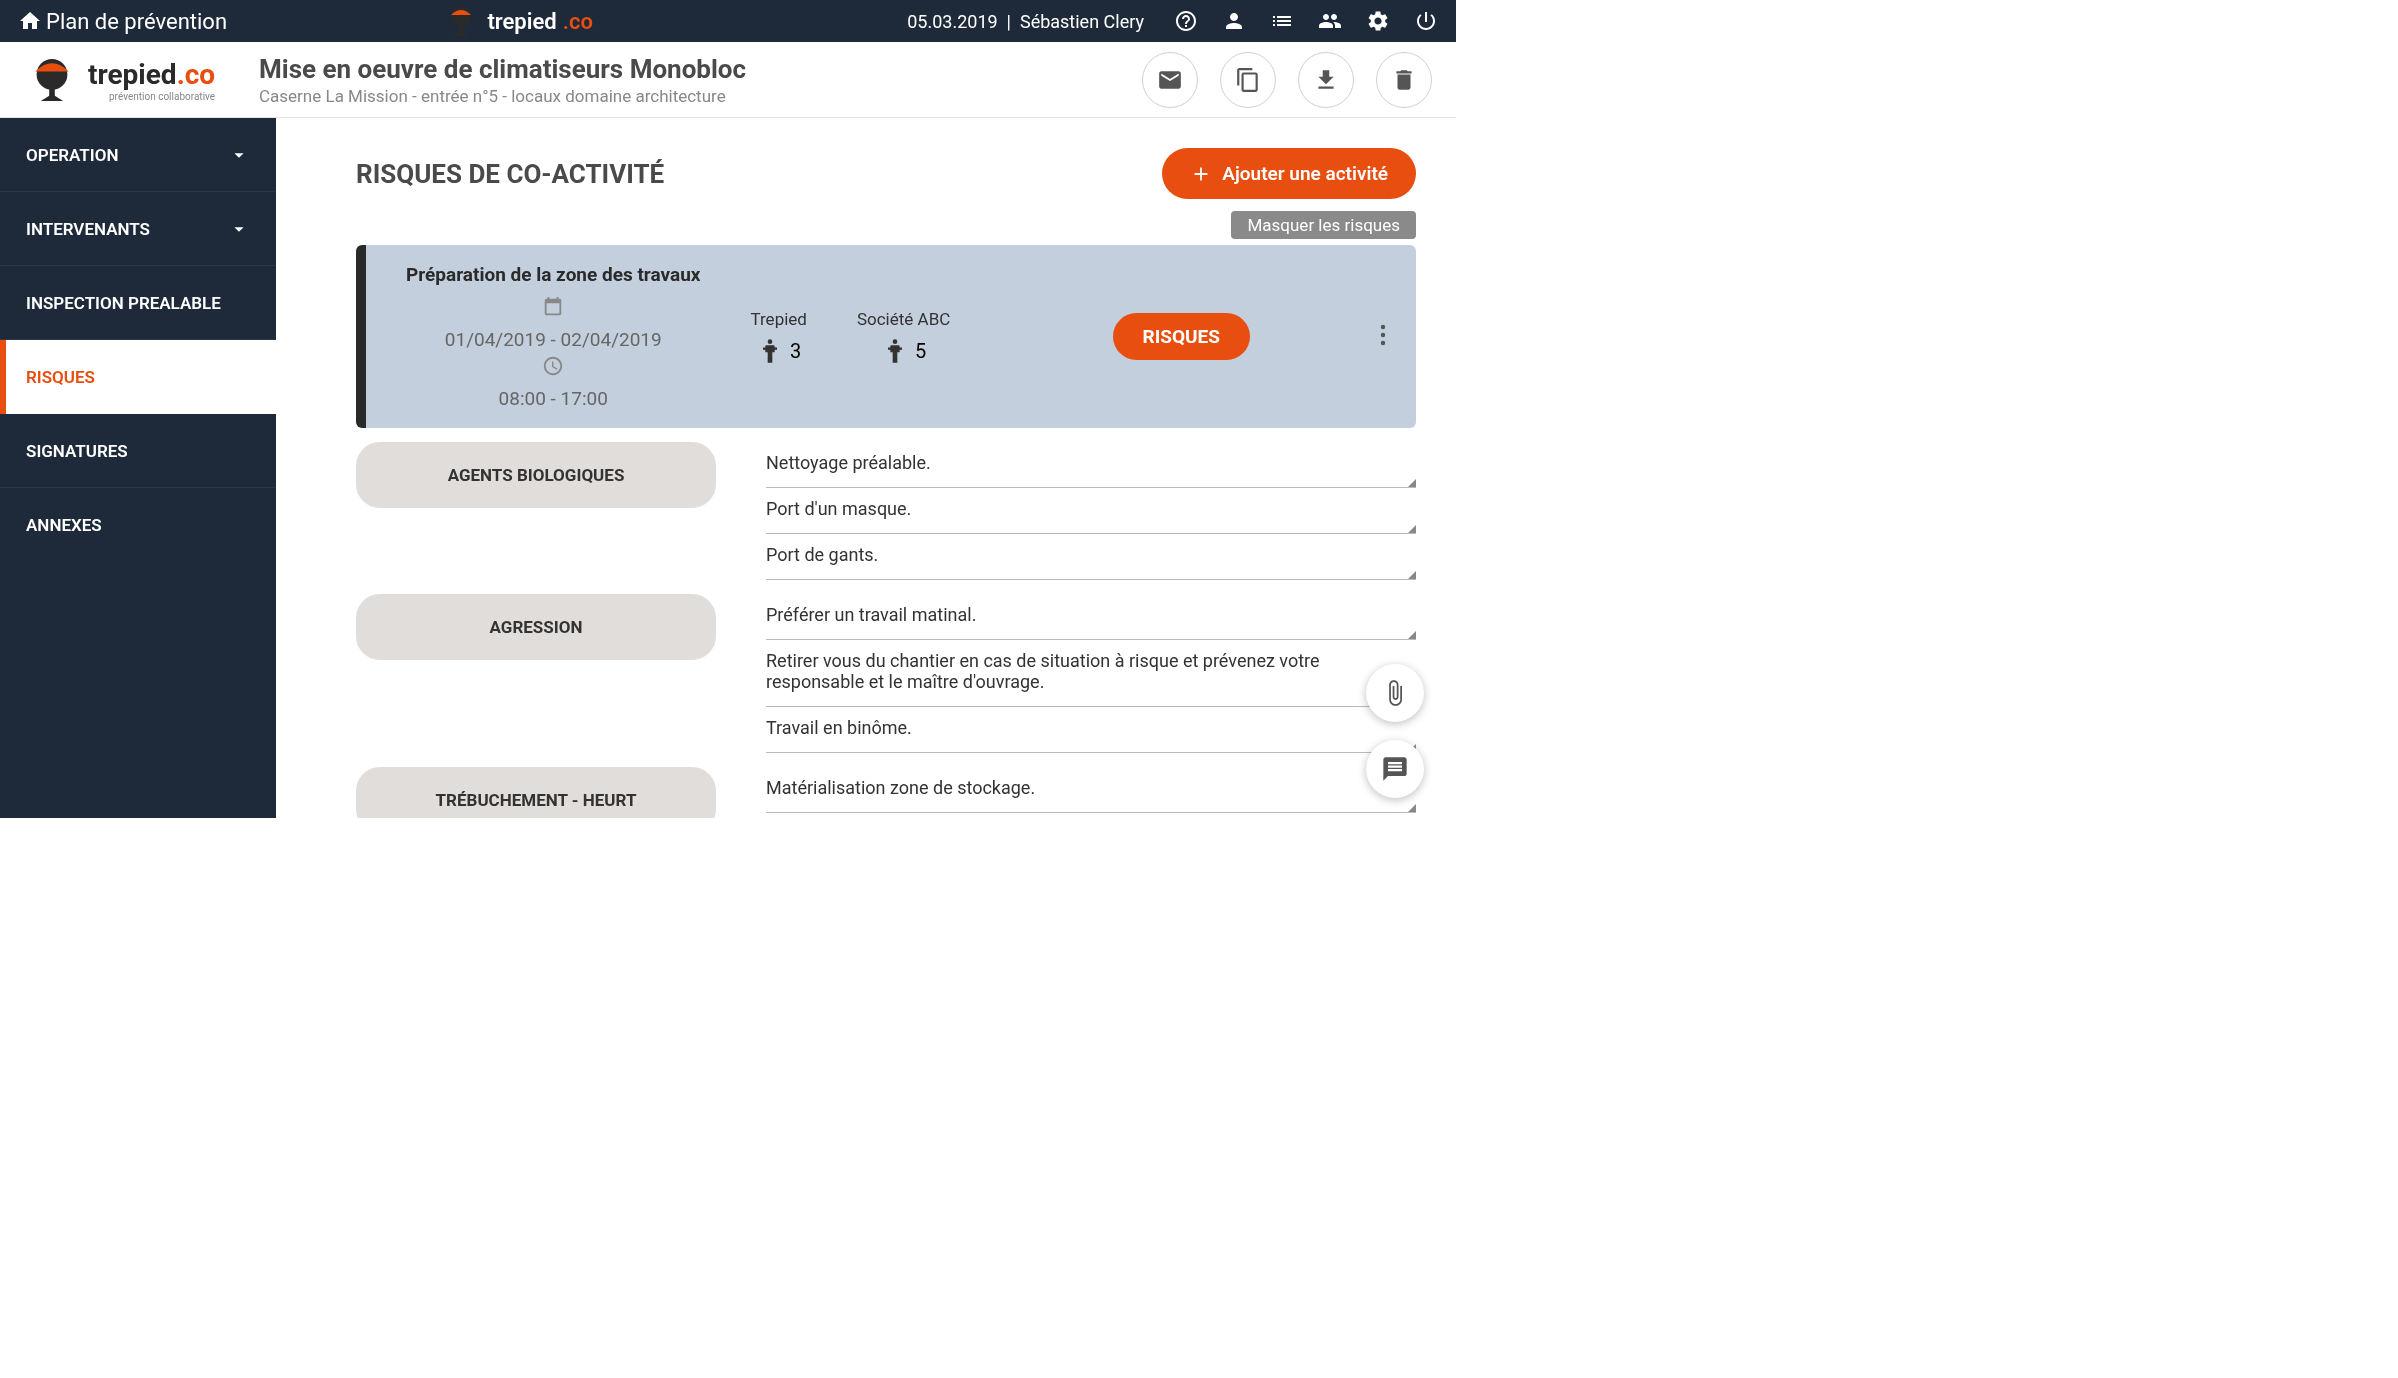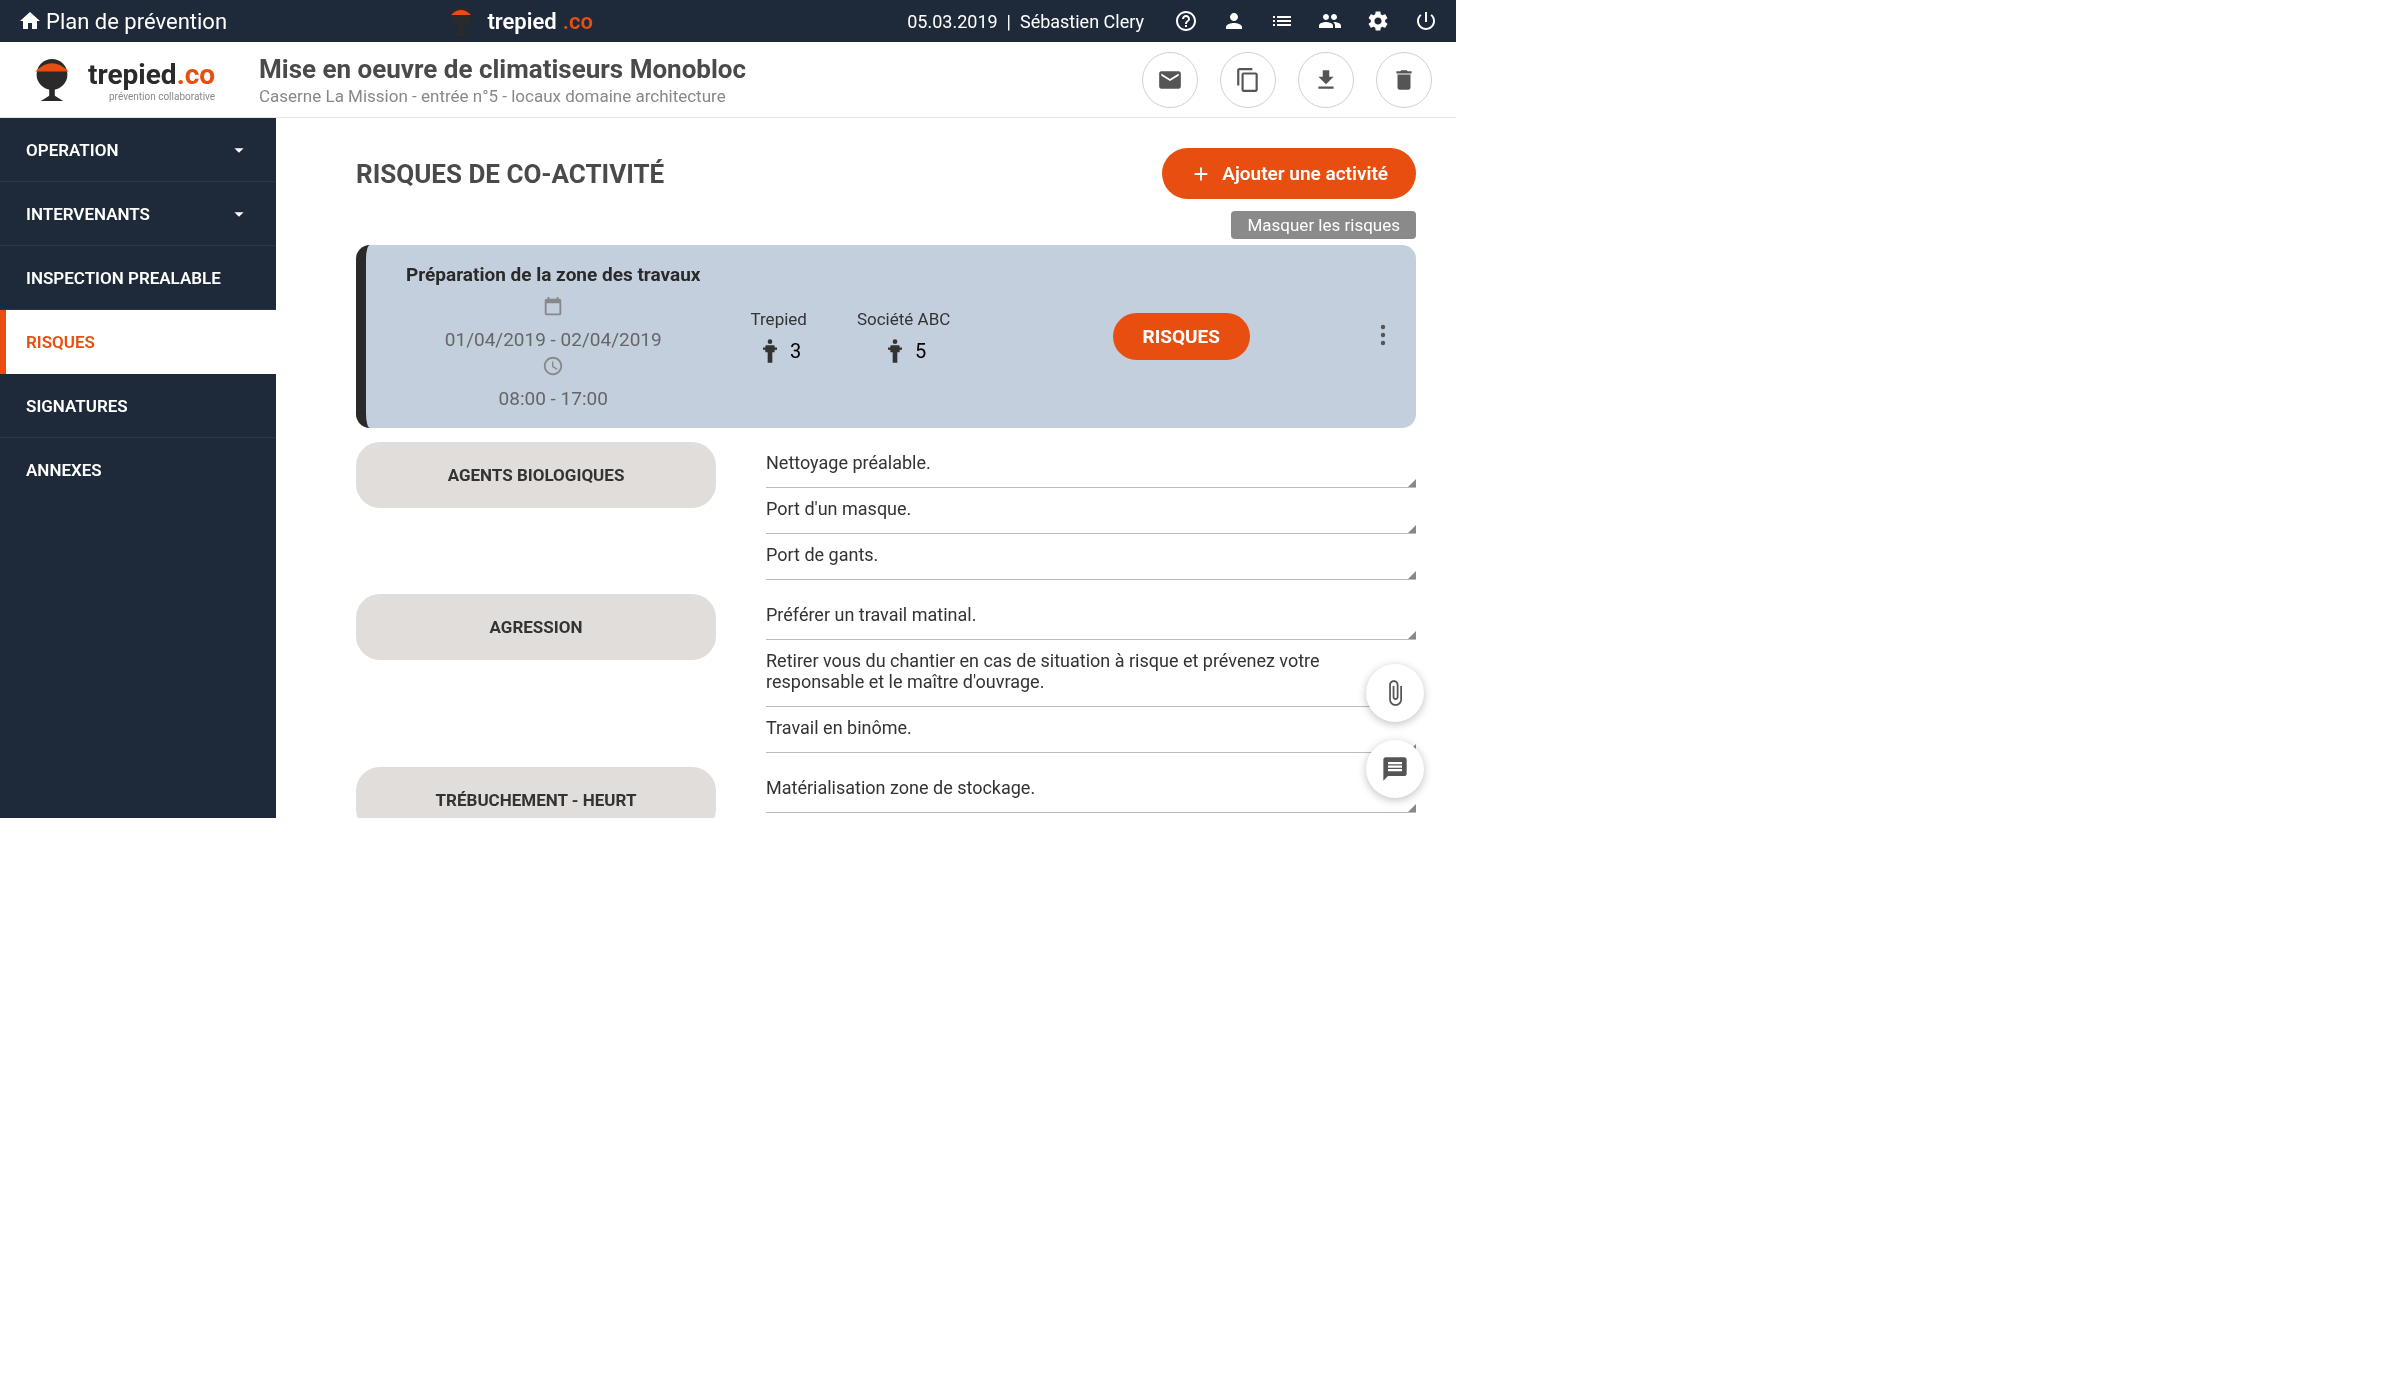--- a/index.html
+++ b/index.html
@@ -19,33 +19,33 @@
 .subheader-logo { width: 235px; display: flex; align-items: center; gap: 8px; }
 .subheader-title h1 { font-size: 26px; font-weight: 700; color: #4a4a4a; }
 .subheader-title p { font-size: 17px; color: #888; margin-top: 2px; }
 .subheader-actions { margin-left: auto; display: flex; gap: 22px; }
 .circle-btn { width: 56px; height: 56px; border-radius: 50%; border: 1px solid #d0d0d0; background: #fff; display: flex; align-items: center; justify-content: center; cursor: pointer; }
 .circle-btn svg { width: 26px; height: 26px; fill: #555; }
 
 .layout { display: flex; height: calc(837px - 42px - 95px); }
 
 .sidebar { width: 276px; background: #1e2a3a; color: #fff; }
-.sidebar-item { display: flex; align-items: center; justify-content: space-between; padding: 15px 26px; height: 64px; font-size: 17px; font-weight: 600; cursor: pointer; border-bottom: 1px solid #2a3748; }
+.sidebar-item { display: flex; align-items: center; justify-content: space-between; padding: 15px 26px; height: 74px; font-size: 17px; font-weight: 600; cursor: pointer; border-bottom: 1px solid #2a3748; }
 .sidebar-item.active { background: #fff; color: #e84e0f; border-left: 6px solid #e84e0f; padding-left: 20px; border-bottom: none; }
 .sidebar-item svg { width: 22px; height: 22px; fill: #fff; }
 
 .main { flex: 1; background: #fff; padding: 30px 40px 30px 80px; overflow-y: auto; position: relative; }
 .main-header { display: flex; align-items: center; justify-content: space-between; }
 .main-header h2 { font-size: 26px; font-weight: 700; color: #4a4a4a; }
 .btn-add { background: #e84e0f; color: #fff; border: none; border-radius: 26px; padding: 14px 28px; font-size: 19px; font-weight: 600; display: flex; align-items: center; gap: 10px; cursor: pointer; }
 .btn-add svg { width: 22px; height: 22px; fill: #fff; }
 .hide-risks { display: flex; justify-content: flex-end; margin-top: 12px; }
 .hide-risks span { background: #8a8a8a; color: #fff; padding: 4px 16px; border-radius: 4px; font-size: 17px; cursor: pointer; }
 
-.activity-card { margin-top: 6px; background: #c3cfdd; border-radius: 14px; border-left: 10px solid #2a2a2a; display: flex; align-items: center; padding: 18px 30px 18px 40px; gap: 50px; justify-content: center; }
+.activity-card { margin-top: 6px; background: #c3cfdd; border-radius: 6px; border-left: 10px solid #2a2a2a; display: flex; align-items: center; padding: 18px 30px 18px 40px; gap: 50px; justify-content: center; }
 .activity-left h3 { font-size: 19px; font-weight: 700; color: #2a2a2a; margin-bottom: 10px; }
 .activity-meta-row { display: flex; align-items: center; gap: 10px; font-size: 19px; color: #666; margin-top: 4px; flex-direction: column; }
 .activity-meta-row svg { width: 22px; height: 22px; fill: #888; }
 .participant { text-align: center; }
 .participant-name { font-size: 17px; color: #333; margin-bottom: 8px; }
 .participant-count { display: flex; align-items: center; justify-content: center; gap: 6px; font-size: 20px; }
 .participant-count svg { width: 28px; height: 28px; fill: #333; }
 .btn-risks { background: #e84e0f; color: #fff; border: none; border-radius: 24px; padding: 12px 30px; font-size: 19px; font-weight: 700; cursor: pointer; margin-left: auto; }
 .more-icon { margin-left: 80px; cursor: pointer; }
 .more-icon svg { width: 6px; height: 24px; fill: #555; }

